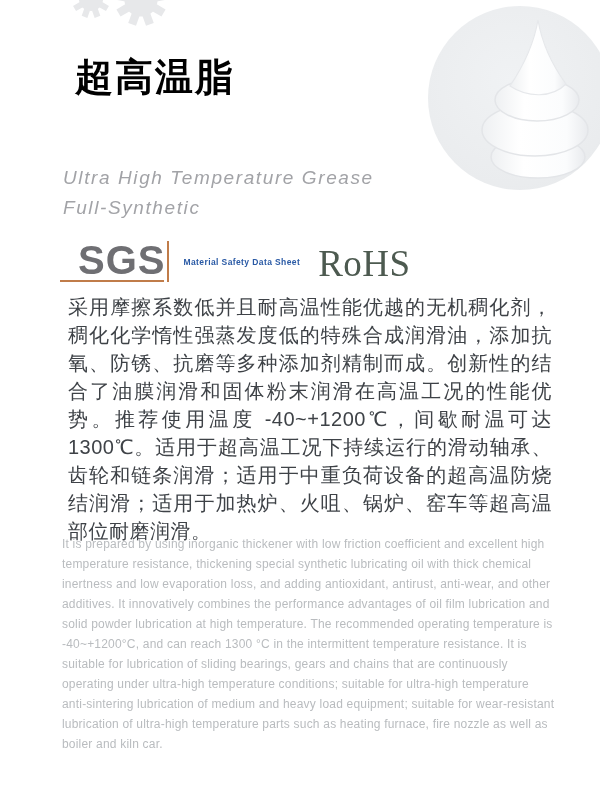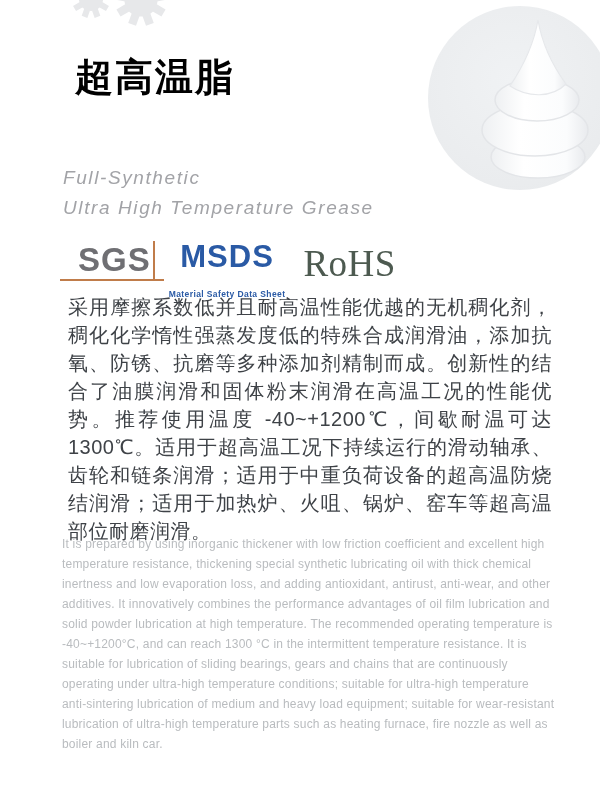--- a/index.html
+++ b/index.html
@@ -43,21 +43,21 @@
   .subtitle-block { position: absolute; left: 63px; top: 163px; }
   .subtitle-line {
     font-size: 19px; line-height: 30px; font-style: italic;
     color: #a2a3a7; letter-spacing: 1.6px; white-space: nowrap;
   }
 
   
   .certs { position: absolute; left: 60px; top: 241px; display: flex; align-items: flex-start; }
   .cert-sgs { position: relative; padding: 2px 6px 8px 18px; }
   .cert-sgs .sgs-text {
-    font-size: 33px; line-height: 34px; font-weight: 700;
+    font-size: 40px; line-height: 34px; font-weight: 700;
     color: #6f6f73; letter-spacing: 1px;
   }
   .sgs-underline {
     position: absolute; left: 0; bottom: 4px;
     width: 104px; height: 2px; background: #c07c4a;
   }
   .sgs-vline {
     position: absolute; right: 2px; top: 0; bottom: 4px;
     width: 2px; background: #c07c4a;
   }
@@ -139,32 +139,31 @@
   <ellipse cx="98" cy="147" rx="47" ry="21" fill="url(#gd)" stroke="#e3e5e8" stroke-width="1.5"></ellipse>
   <ellipse cx="95" cy="120" rx="53" ry="26" fill="url(#gd)" stroke="#e3e5e8" stroke-width="1.5"></ellipse>
   <ellipse cx="97" cy="90" rx="42" ry="21" fill="url(#gd)" stroke="#e3e5e8" stroke-width="1.5"></ellipse>
   <path d="M98,10 C95,28 86,52 70,76 C88,88 112,88 126,74 C110,52 101,28 98,10 Z" fill="url(#gd)" stroke="#e6e8eb" stroke-width="1.2"></path>
 </svg>
 
 <div class="title-block">
   <div class="title-cn-2">超高温脂</div>
 </div>
 <div class="subtitle-block">
+  <div class="subtitle-line">Ultra High Temperature Grease</div>
   <div class="subtitle-line">Full-Synthetic</div>
-  <div class="subtitle-line">Ultra High Temperature Grease</div>
 </div>
 
 <div class="certs">
   <div class="cert-sgs">
     <span class="sgs-text">SGS</span>
     <div class="sgs-underline"></div>
     <div class="sgs-vline"></div>
   </div>
   <div class="cert-msds">
-    <div class="msds-text">MSDS</div>
     <div class="msds-sub">Material Safety Data Sheet</div>
   </div>
   <div class="cert-rohs">
     <span class="rohs-text">RoHS</span>
   </div>
 </div>
 
 <p class="desc-cn">采用摩擦系数低并且耐高温性能优越的无机稠化剂，稠化化学惰性强蒸发度低的特殊合成润滑油，添加抗氧、防锈、抗磨等多种添加剂精制而成。创新性的结合了油膜润滑和固体粉末润滑在高温工况的性能优势。推荐使用温度 -40~+1200℃，间歇耐温可达 1300℃。适用于超高温工况下持续运行的滑动轴承、齿轮和链条润滑；适用于中重负荷设备的超高温防烧结润滑；适用于加热炉、火咀、锅炉、窑车等超高温部位耐磨润滑。</p>
 <p class="desc-en">It is prepared by using inorganic thickener with low friction coefficient and excellent high temperature resistance, thickening special synthetic lubricating oil with thick chemical inertness and low evaporation loss, and adding antioxidant, antirust, anti-wear, and other additives. It innovatively combines the performance advantages of oil film lubrication and solid powder lubrication at high temperature. The recommended operating temperature is -40~+1200°C, and can reach 1300 °C in the intermittent temperature resistance. It is suitable for lubrication of sliding bearings, gears and chains that are continuously operating under ultra-high temperature conditions; suitable for ultra-high temperature anti-sintering lubrication of medium and heavy load equipment; suitable for wear-resistant lubrication of ultra-high temperature parts such as heating furnace, fire nozzle as well as boiler and kiln car.</p>
 

